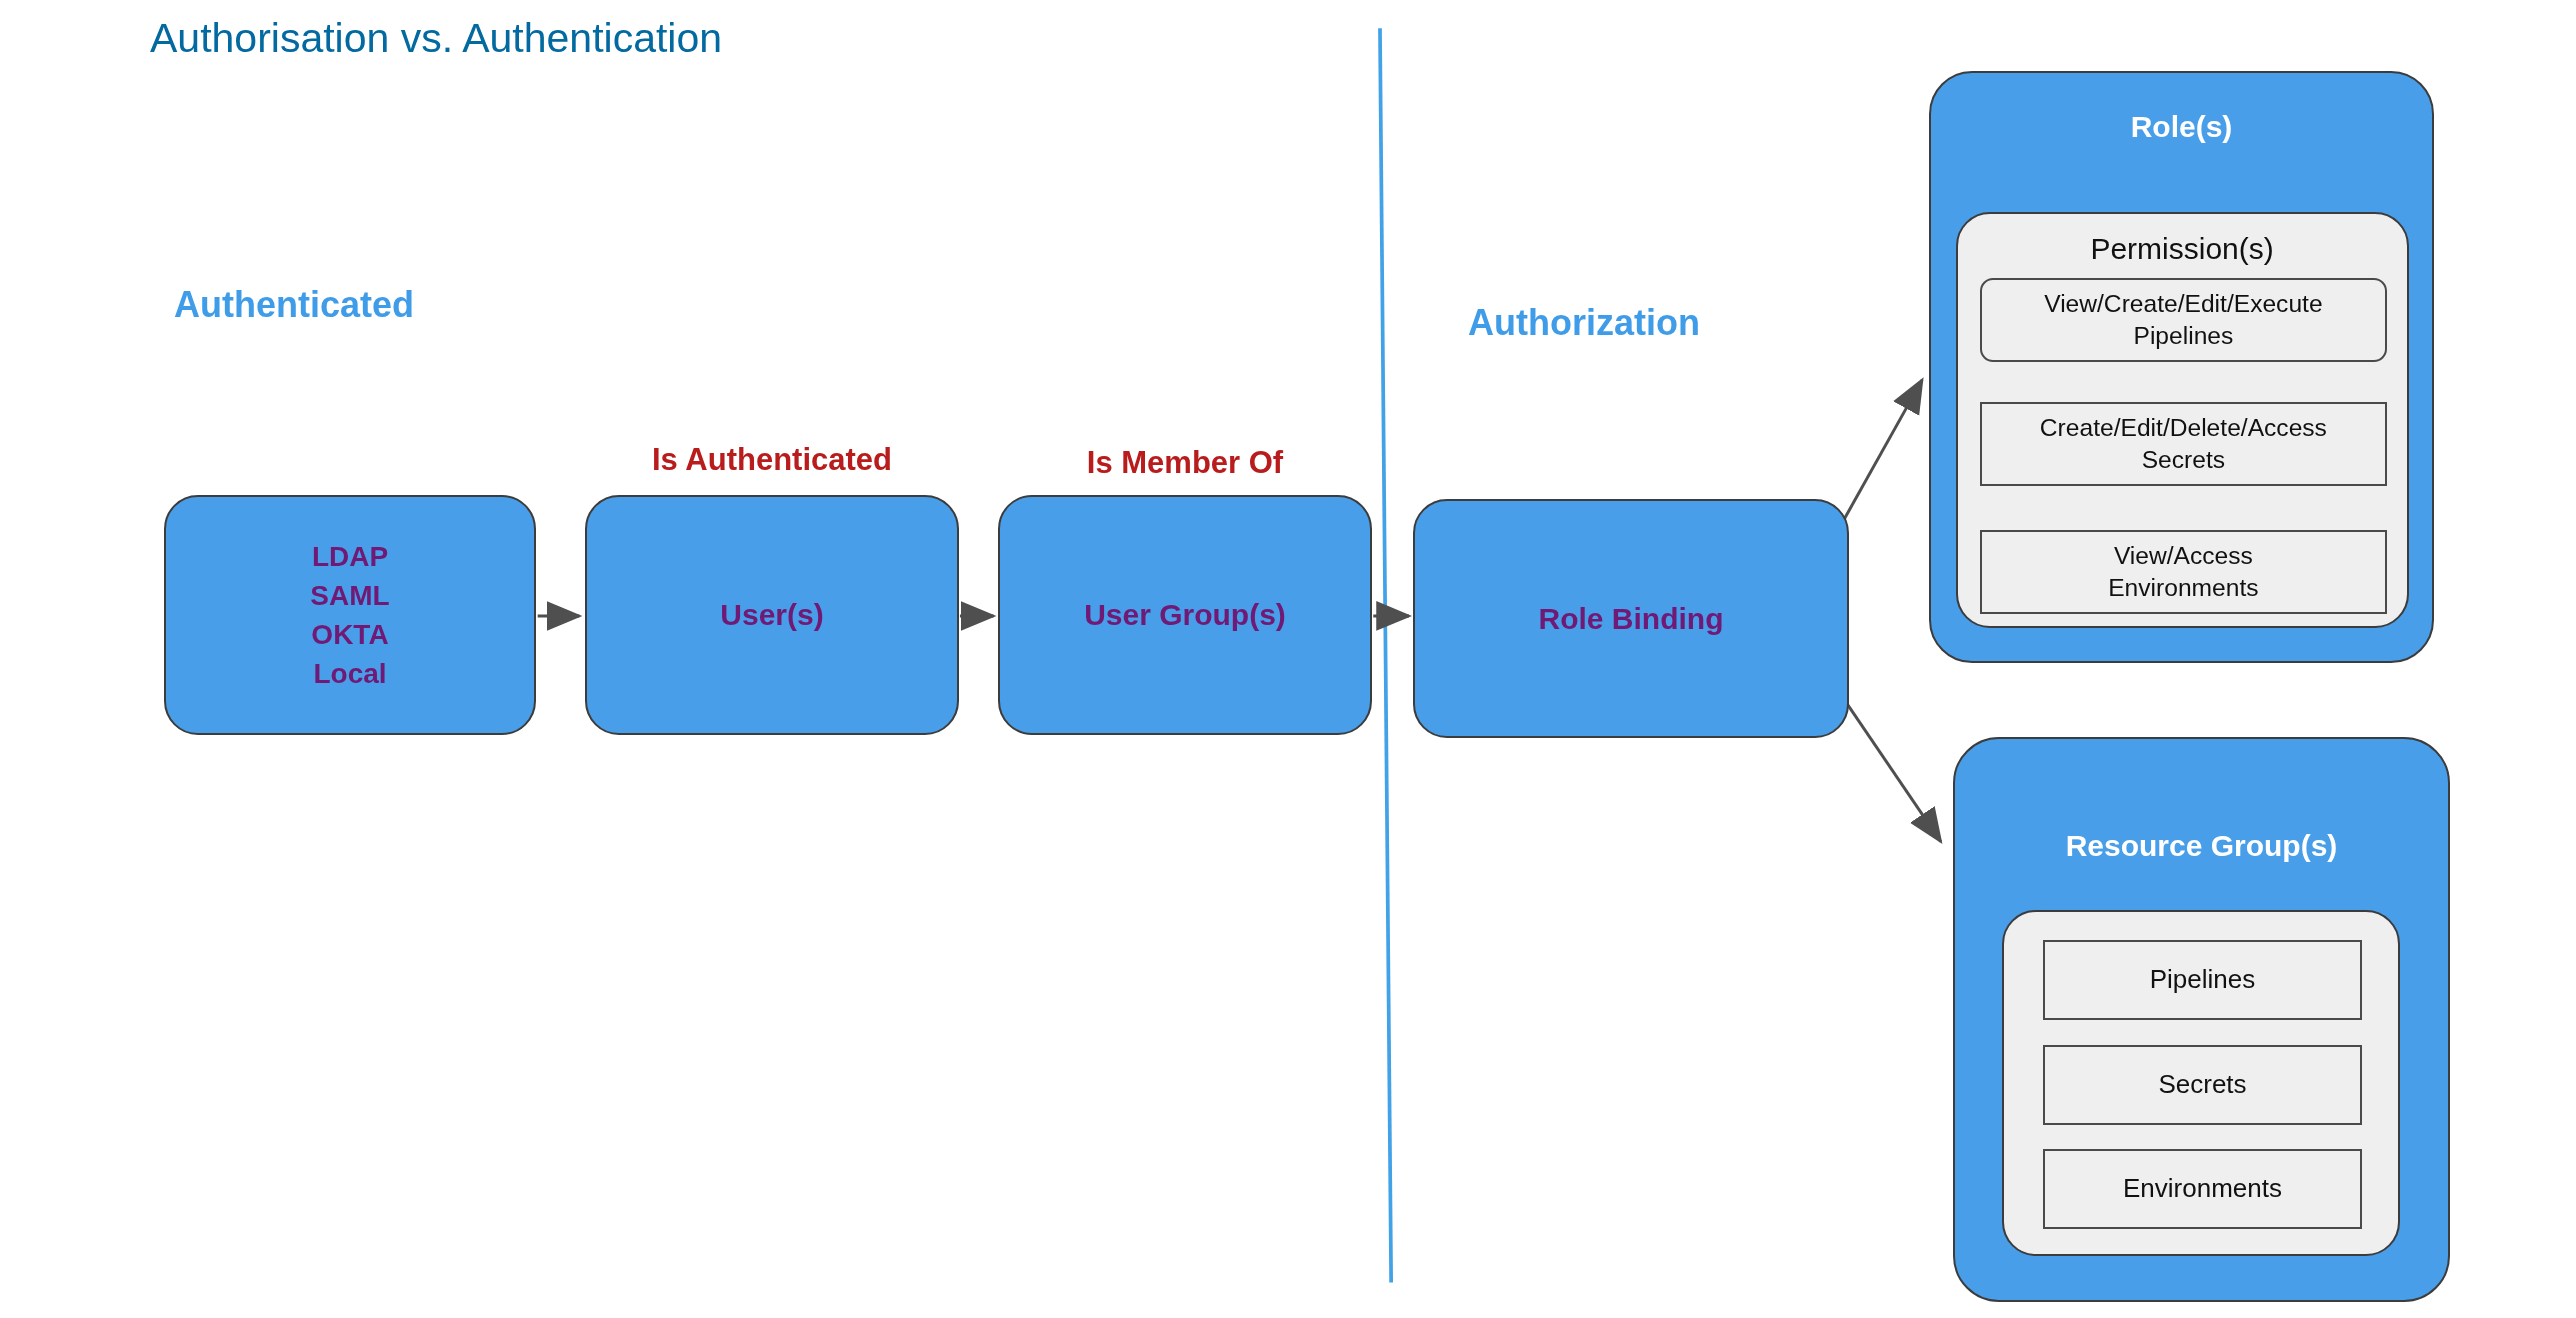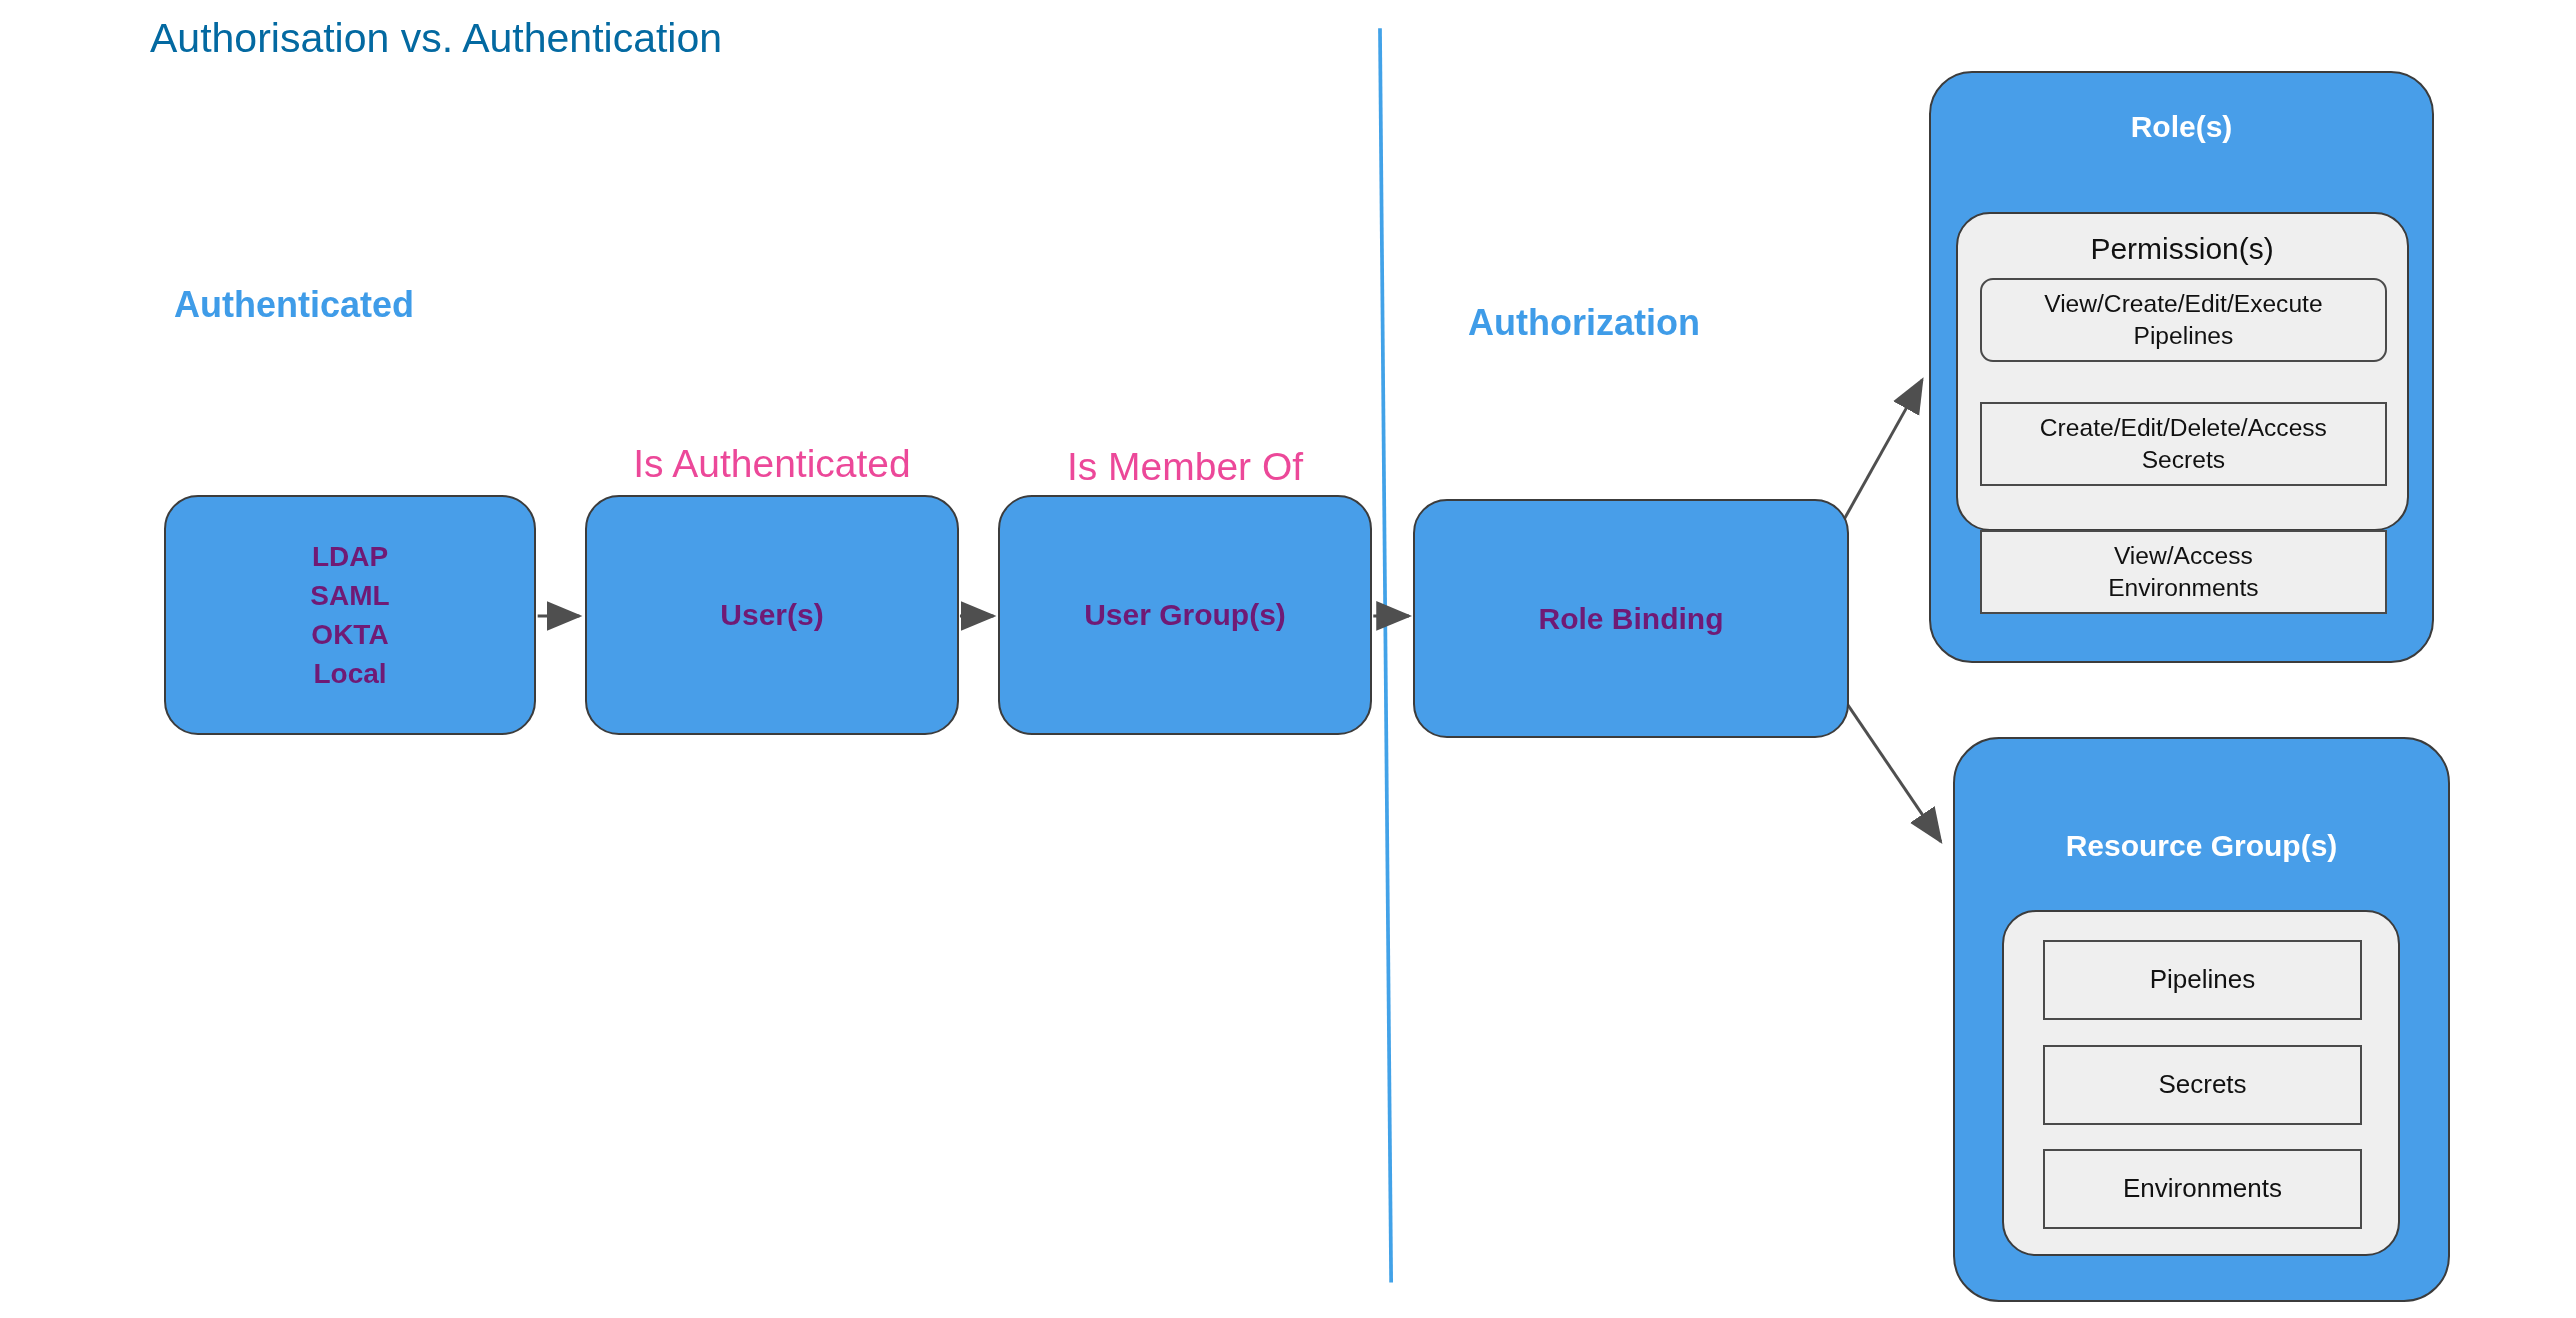--- a/index.html
+++ b/index.html
@@ -3,21 +3,21 @@
 <meta charset="utf-8">
 <style>
   html,body{margin:0;padding:0;}
   body{
     width:2576px;height:1319px;position:relative;overflow:hidden;
     background:#ffffff;font-family:"Liberation Sans", sans-serif;
   }
   .abs{position:absolute;}
   .page-title{color:#0369a1;font-size:41px;font-weight:400;white-space:nowrap;margin-left:46px;}
   .section-heading{color:#3F9CE8;font-size:36px;font-weight:bold;white-space:nowrap;}
-  .edge-label{color:#ec4899;font-size:39px;font-weight:normal;text-align:center;}
+  .edge-label{color:#b91c1c;font-size:31px;font-weight:bold;text-align:center;}
   .flow-box{
     background:#489EE9;border:2.2px solid #3C3C3C;border-radius:34px;
     display:flex;align-items:center;justify-content:center;
     color:#701a75;font-weight:bold;font-size:30px;text-align:center;
     box-sizing:border-box;
   }
   .multi-line{font-size:28px;line-height:1.4;}
   .group-box{
     background:#489EE9;border:2.2px solid #3C3C3C;box-sizing:border-box;
   }
@@ -76,21 +76,21 @@
 <div class="abs flow-box" style="left:998px;top:495px;width:374px;height:240px;">
   <span>User Group(s)</span>
 </div>
 
 <div class="abs flow-box" style="left:1413px;top:499px;width:436px;height:239px;">
   <span>Role Binding</span>
 </div>
 
 <div class="abs group-box" style="left:1929px;top:71px;width:505px;height:592px;border-radius:43px;">
   <div class="group-title" style="margin-top:37px;">Role(s)</div>
-  <div class="abs inner-gray" style="left:24.6px;top:139px;width:453px;height:319px;">
+  <div class="abs inner-gray" style="left:24.6px;top:139px;width:453px;height:416px;">
     <div class="gray-heading" style="margin-top:18px;">Permission(s)</div>
     <div class="abs item-rect" style="left:22.3px;top:64px;width:407px;height:84px;border-radius:13px;">
       <div>View/Create/Edit/Execute</div>
       <div>Pipelines</div>
     </div>
     <div class="abs item-rect" style="left:22.3px;top:188px;width:407px;height:84px;">
       <div>Create/Edit/Delete/Access</div>
       <div>Secrets</div>
     </div>
     <div class="abs item-rect" style="left:22.3px;top:316px;width:407px;height:84px;">

